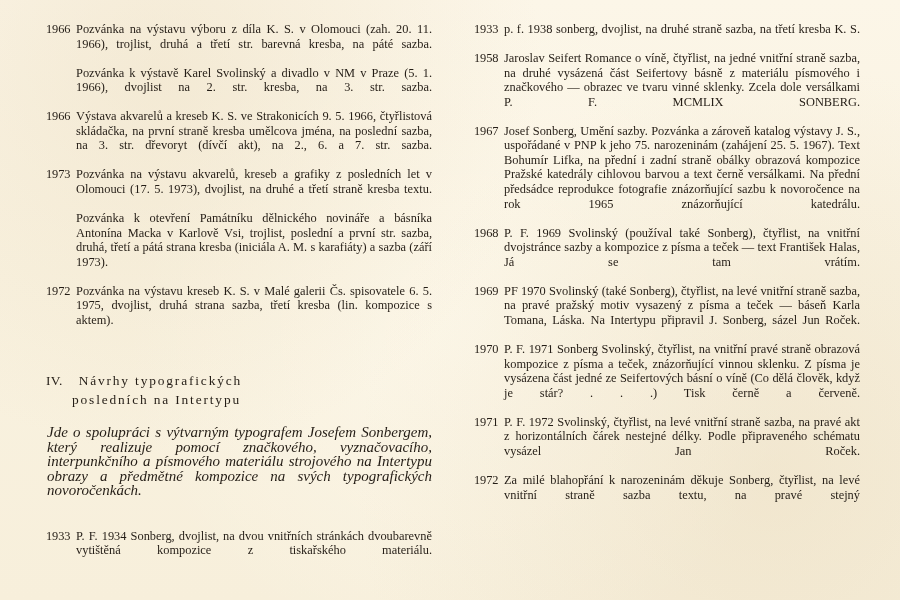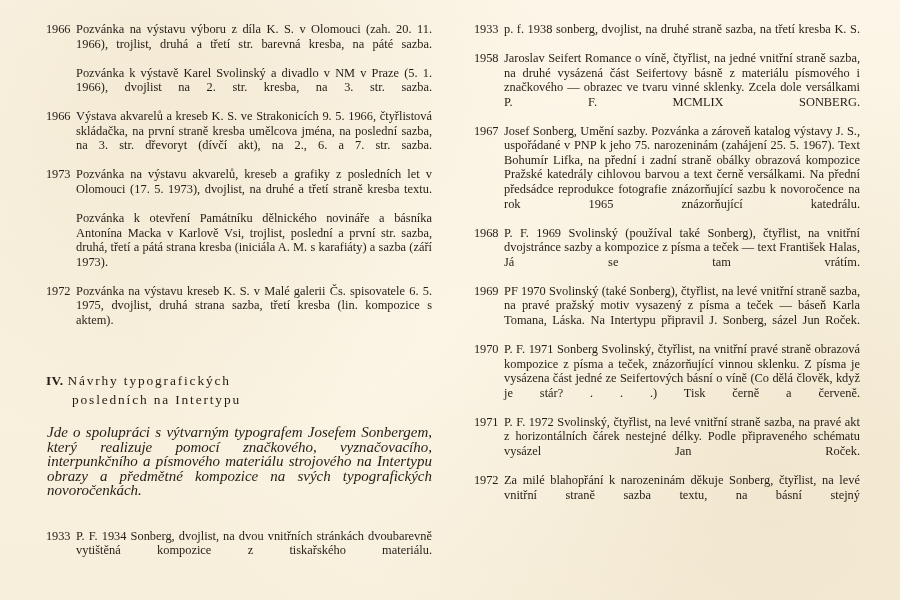--- a/index.html
+++ b/index.html
@@ -85,22 +85,21 @@
     font-size: 13.4px;
     line-height: 19px;
     font-weight: normal;
     letter-spacing: 1.85px;
   }
   .section-heading .hd-line1 {
     display: block;
   }
   .section-heading .hd-num {
     letter-spacing: 0.3px;
-    margin-right: 4px;
-    font-weight: bold;
+    margin-right: 16px;
   }
   .section-heading .hd-line2 {
     display: block;
     padding-left: 26px;
   }
 
   
   .lead {
     margin: 16px 0 0 0;
     padding-left: 1px;
@@ -219,20 +218,20 @@
       <div class="entry">
         <span class="year">1971</span>
         <span class="body">
           <p>P. F. 1972 Svolinský, čtyřlist, na levé vnitřní straně sazba, na pravé akt z horizontálních čárek nestejné délky. Podle připraveného schématu vysázel Jan Roček.</p>
         </span>
       </div>
 
       <div class="entry">
         <span class="year">1972</span>
         <span class="body">
-          <p>Za milé blahopřání k narozeninám děkuje Sonberg, čtyřlist, na levé vnitřní straně sazba textu, na básní stejný</p>
+          <p>Za milé blahopřání k narozeninám děkuje Sonberg, čtyřlist, na levé vnitřní straně sazba textu, na pravé stejný</p>
         </span>
       </div>
 
     </div>
 
   </div>
 </div>
 
 </body></html>

